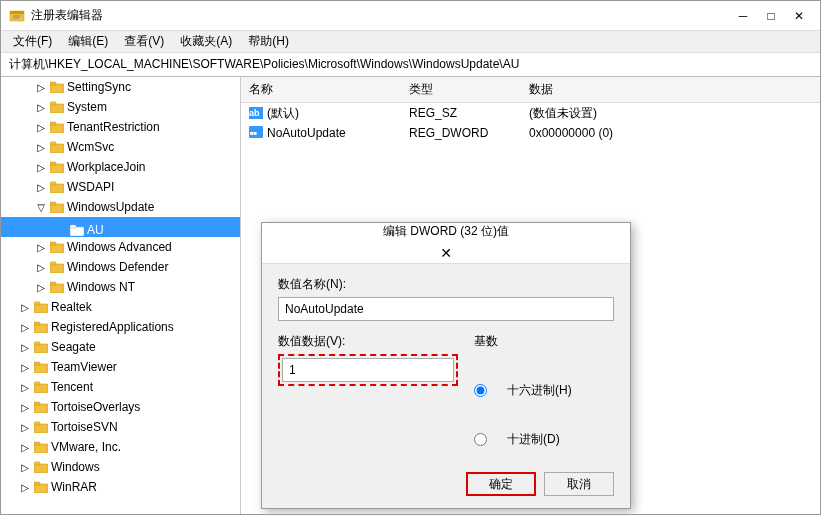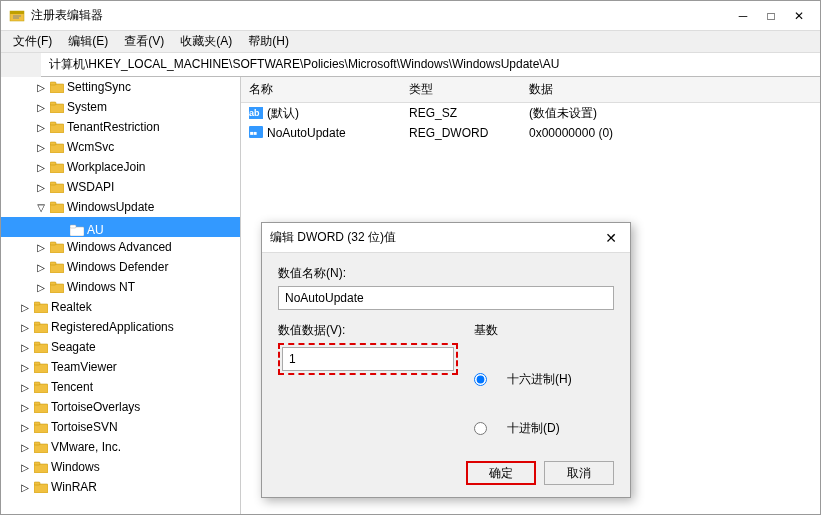--- a/index.html
+++ b/index.html
@@ -76,21 +76,20 @@
     
     .address-bar {
       background: #fff;
       height: 24px;
       display: flex;
       align-items: center;
       padding: 0 8px;
       border-bottom: 1px solid #bbb;
       font-size: 12px;
       color: #000;
-      margin-left: 40px;
     }
 
     
     .content-area {
       display: flex;
       flex: 1;
       overflow: hidden;
     }
 
     
@@ -198,26 +197,27 @@
       left: 260px;
       width: 370px;
       background: #f0f0f0;
       border: 1px solid #999;
       box-shadow: 3px 3px 10px rgba(0,0,0,0.3);
       pointer-events: all;
     }
 
     .dialog-title {
       background: #fff;
-      height: 30px;
+      height: 41px;
       display: flex;
       align-items: center;
       justify-content: space-between;
       padding: 0 8px;
       border-bottom: 1px solid #ddd;
+      flex-direction: column;
     }
     .dialog-title-text {
       font-size: 12px;
     }
     .dialog-close-btn {
       width: 22px;
       height: 20px;
       border: none;
       background: transparent;
       cursor: pointer;

